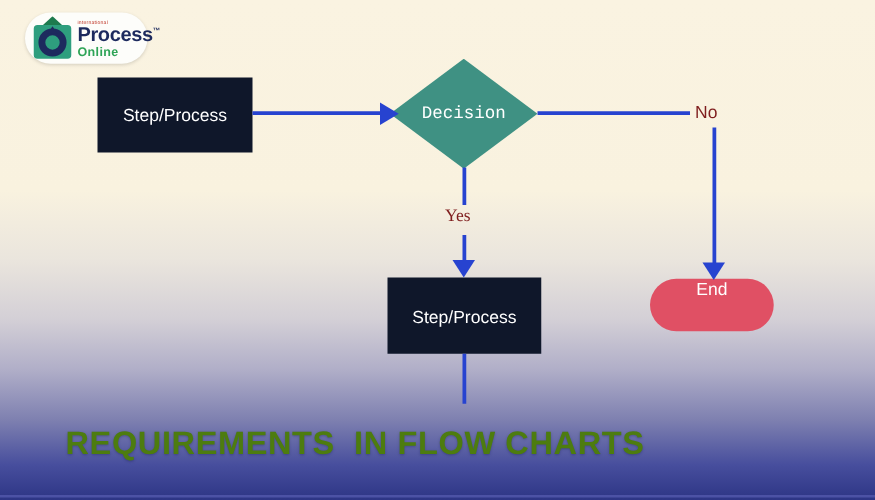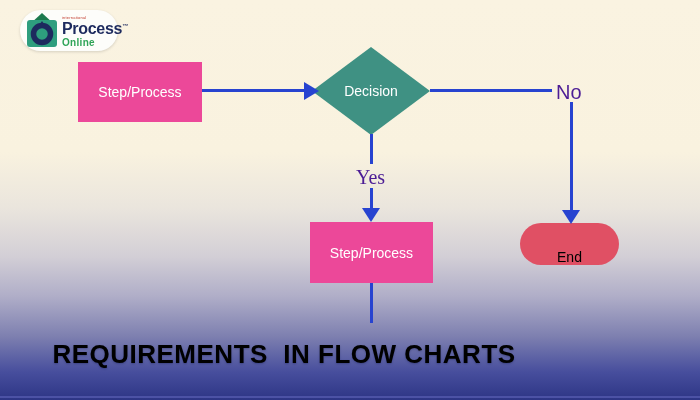--- a/index.html
+++ b/index.html
@@ -21,33 +21,33 @@
   }
   .logo-emblem{width:34px;height:36px;flex:0 0 auto;margin-top:1px;}
   .logo-text{display:flex;flex-direction:column;line-height:1;margin-left:3px;margin-top:2px;}
   .logo-tiny{font-size:4px;color:#c0392b;letter-spacing:.2px;margin-bottom:1px;}
   .logo-main{font-size:16px;font-weight:700;color:#1d2a5e;letter-spacing:-.3px;}
   .logo-tm{font-size:6px;vertical-align:super;color:#1d2a5e;}
   .logo-sub{font-size:10px;font-weight:700;color:#2fa457;margin-top:1px;letter-spacing:.3px;}
 
   
   .process{
-    background:#ec4899;color:#fff;display:flex;align-items:center;justify-content:center;
+    background:#0f172a;color:#fff;display:flex;align-items:center;justify-content:center;
     font-size:14px;
   }
   .box1{left:78px;top:62px;width:124px;height:60px;}
   .box2{left:310px;top:222px;width:123px;height:61px;}
   .diamond{
     left:312px;top:47px;width:118px;height:88px;background:#3f9183;color:#fff;
     clip-path:polygon(50% 0,100% 50%,50% 100%,0 50%);
-    display:flex;align-items:center;justify-content:center;font-size:14px;
+    display:flex;align-items:center;justify-content:center;font-size:14px;font-family:Liberation Mono, monospace;
   }
   .endpill{
     left:520px;top:223px;width:99px;height:42px;border-radius:21px;
-    background:#e05064;color:#000000;display:flex;align-items:flex-end;justify-content:center;
+    background:#e05064;color:#ffffff;display:flex;align-items:flex-start;justify-content:center;
     font-size:14px;
   }
 
   
   .line{background:#2743d0;}
   .lh{height:3px;} .lv{width:3px;}
   .line-h1{left:202px;top:89px;width:103px;}
   .line-no-h{left:430px;top:89px;width:122px;}
   .line-no-v{left:570px;top:102px;height:110px;}
   .line-yes-1{left:370px;top:134px;height:30px;}
@@ -57,27 +57,27 @@
     left:304px;top:82px;width:0;height:0;
     border-top:9px solid transparent;border-bottom:9px solid transparent;
     border-left:15px solid #2743d0;
   }
   .arrow-down{width:0;height:0;
     border-left:9px solid transparent;border-right:9px solid transparent;
     border-top:14px solid #2743d0;}
   .arrow-down-no{left:562px;top:210px;}
   .arrow-down-yes{left:362px;top:208px;}
 
-  .edge-label{font-size:20px;color:#4c1d95;}
+  .edge-label{font-size:14px;color:#7f1d1d;}
   .label-no{left:556px;top:81px;}
   .label-yes{left:356px;top:166px;font-family:Liberation Serif, serif;}
 
   
   .title{
-    left:0;top:339px;width:568px;text-align:center;color:#000000;
+    left:0;top:339px;width:568px;text-align:center;color:#4d7c0f;
     font-size:26px;font-weight:700;letter-spacing:.5px;white-space:pre;
     text-shadow:0 1px 2px rgba(20,25,80,.35);
   }
   .bottom-edge{left:0;top:396px;width:700px;height:2px;background:#4c52a5;}
 </style>
 </head>
 <body>
 
 <div class="abs logo-pill">
   <svg class="logo-emblem" viewBox="0 0 34 36" xmlns="http://www.w3.org/2000/svg">

